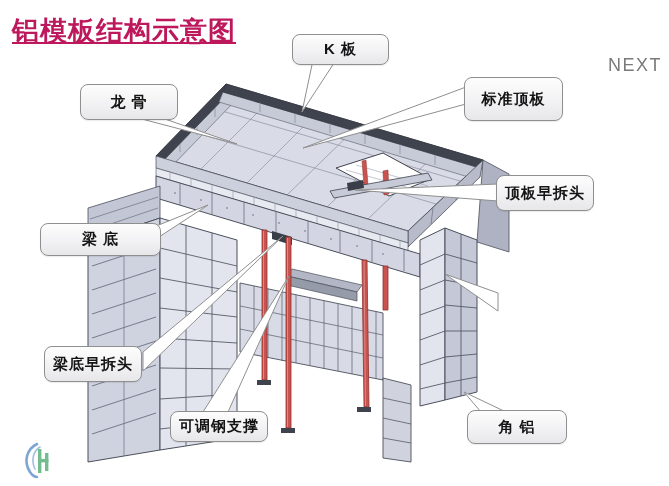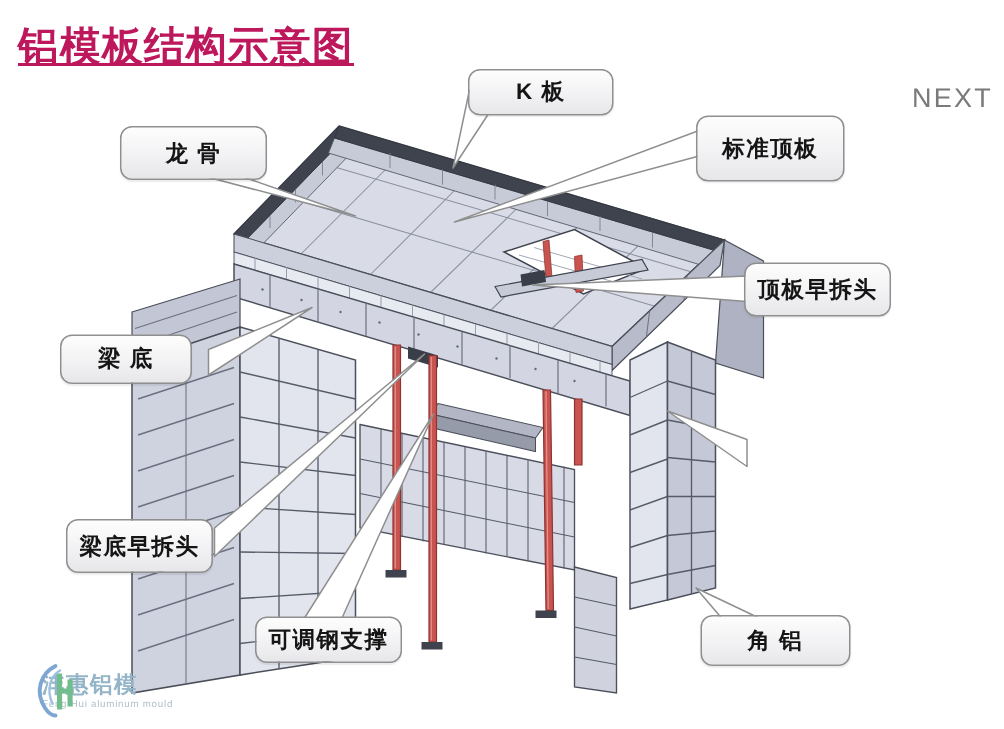--- a/index.html
+++ b/index.html
@@ -8,25 +8,25 @@
   .stage svg{position:absolute;left:0;top:0;}
   .page-title{position:absolute;left:12px;top:13px;font-size:27px;font-weight:bold;
               color:#be185d;letter-spacing:1px;white-space:nowrap;text-decoration:underline;}
   .next-label{position:absolute;left:608px;top:55px;font-size:18px;color:#7a7a7a;
               letter-spacing:1.5px;cursor:pointer;}
   .callout{position:absolute;box-sizing:border-box;border:1.4px solid #8f8f8f;border-radius:8px;
            background:linear-gradient(180deg,#fdfdfd 0%,#f2f2f4 55%,#e7e7ea 100%);
            display:flex;align-items:center;justify-content:center;
            font-size:15px;font-weight:bold;color:#151515;letter-spacing:1px;white-space:nowrap;
            box-shadow:0 1px 1px rgba(0,0,0,0.08);}
-  .c0{left:292px;top:46px;width:97px;height:31px;margin-left:20px;}
+  .c0{left:292px;top:34px;width:97px;height:31px;}
   .c1{left:464px;top:77px;width:99px;height:44px;}
   .c2{left:80px;top:84px;width:98px;height:36px;}
   .c3{left:496px;top:175px;width:98px;height:36px;}
-  .c4{left:40px;top:223px;width:88px;height:33px;}
+  .c4{left:40px;top:223px;width:121px;height:33px;}
   .c5{left:496px;top:283px;width:97px;height:35px;}
   .c6{left:44px;top:346px;width:98px;height:36px;}
   .c7{left:170px;top:411px;width:98px;height:31px;}
   .c8{left:467px;top:410px;width:100px;height:34px;}
   .logo{position:absolute;left:22px;top:441px;display:flex;align-items:flex-start;}
   .logo-txt{margin-left:6px;margin-top:8px;}
   .logo-cn{font-size:15px;font-weight:bold;color:#94b5c7;letter-spacing:1px;line-height:16px;}
   .logo-en{font-size:6.5px;color:#aebfc9;letter-spacing:0.5px;margin-top:1px;}
 </style>
 </head>
@@ -253,19 +253,15 @@
   <div class="callout c8">角 铝</div>
 
   <div class="logo">
     <svg width="32" height="38" viewBox="0 0 32 38">
       <path d="M15,3 C5,8 1,20 8,31 C10,34 13,36 15,36" fill="none" stroke="#7ea6d2" stroke-width="2.6" stroke-linecap="round"></path>
       <path d="M18,6 C11,10 9,20 13,28" fill="none" stroke="#9fc0e2" stroke-width="1.6" stroke-linecap="round"></path>
       <rect x="16" y="8" width="3.4" height="24" fill="#72bd8e"></rect>
       <rect x="23" y="12" width="3.4" height="18" fill="#72bd8e"></rect>
       <rect x="16" y="18" width="10.4" height="3.4" fill="#72bd8e"></rect>
     </svg>
-    <div class="logo-txt">
-      <div class="logo-cn">沣惠铝模</div>
-      <div class="logo-en">Feng Hui aluminum mould</div>
-    </div>
   </div>
 
 </div>
 
 </body></html>

